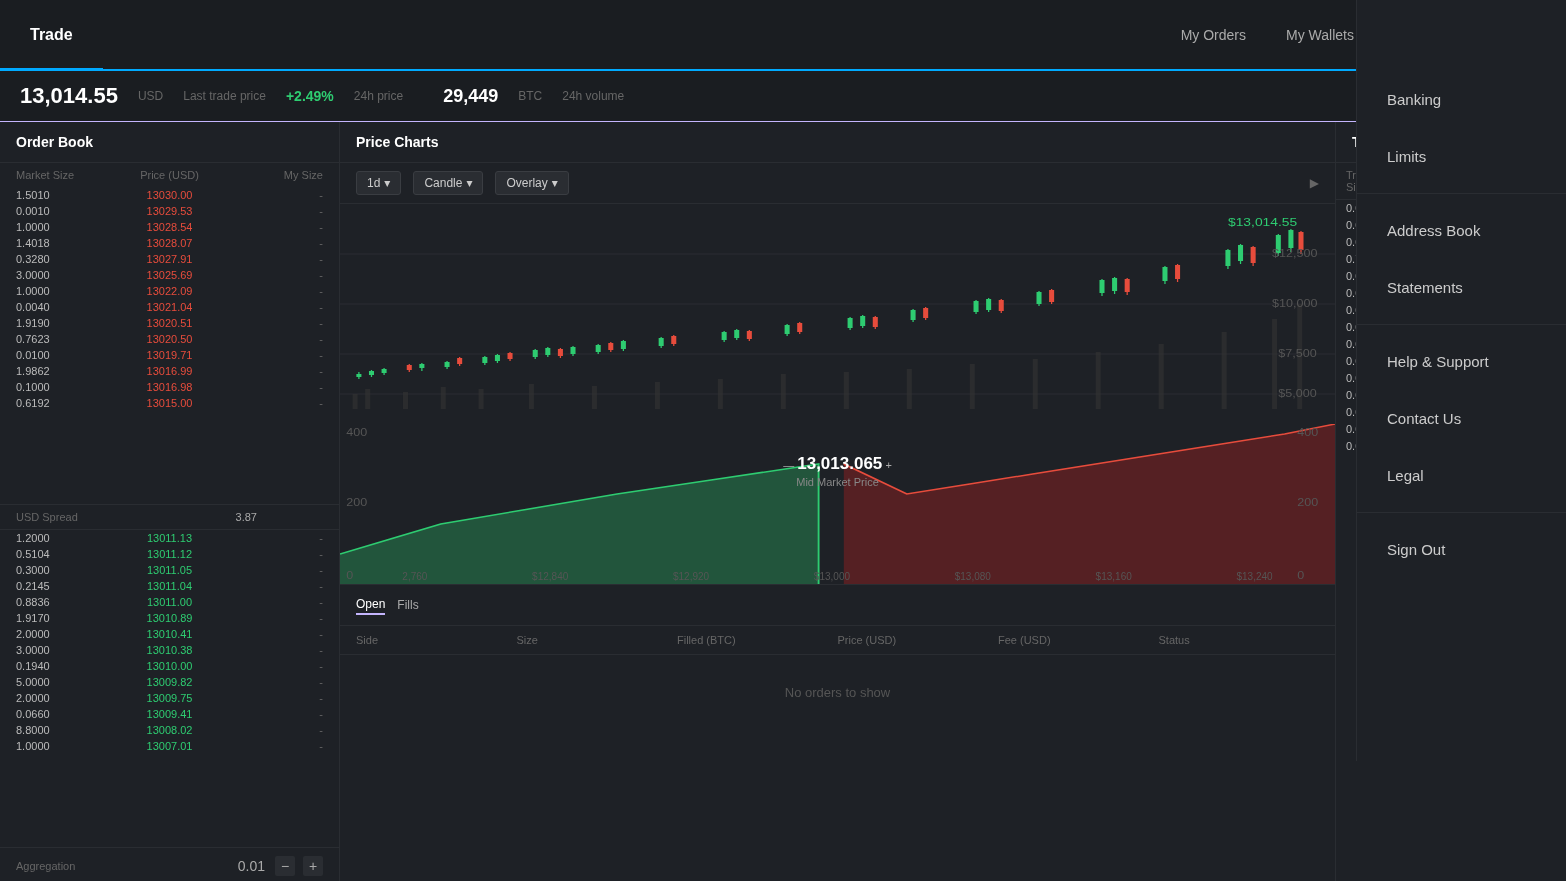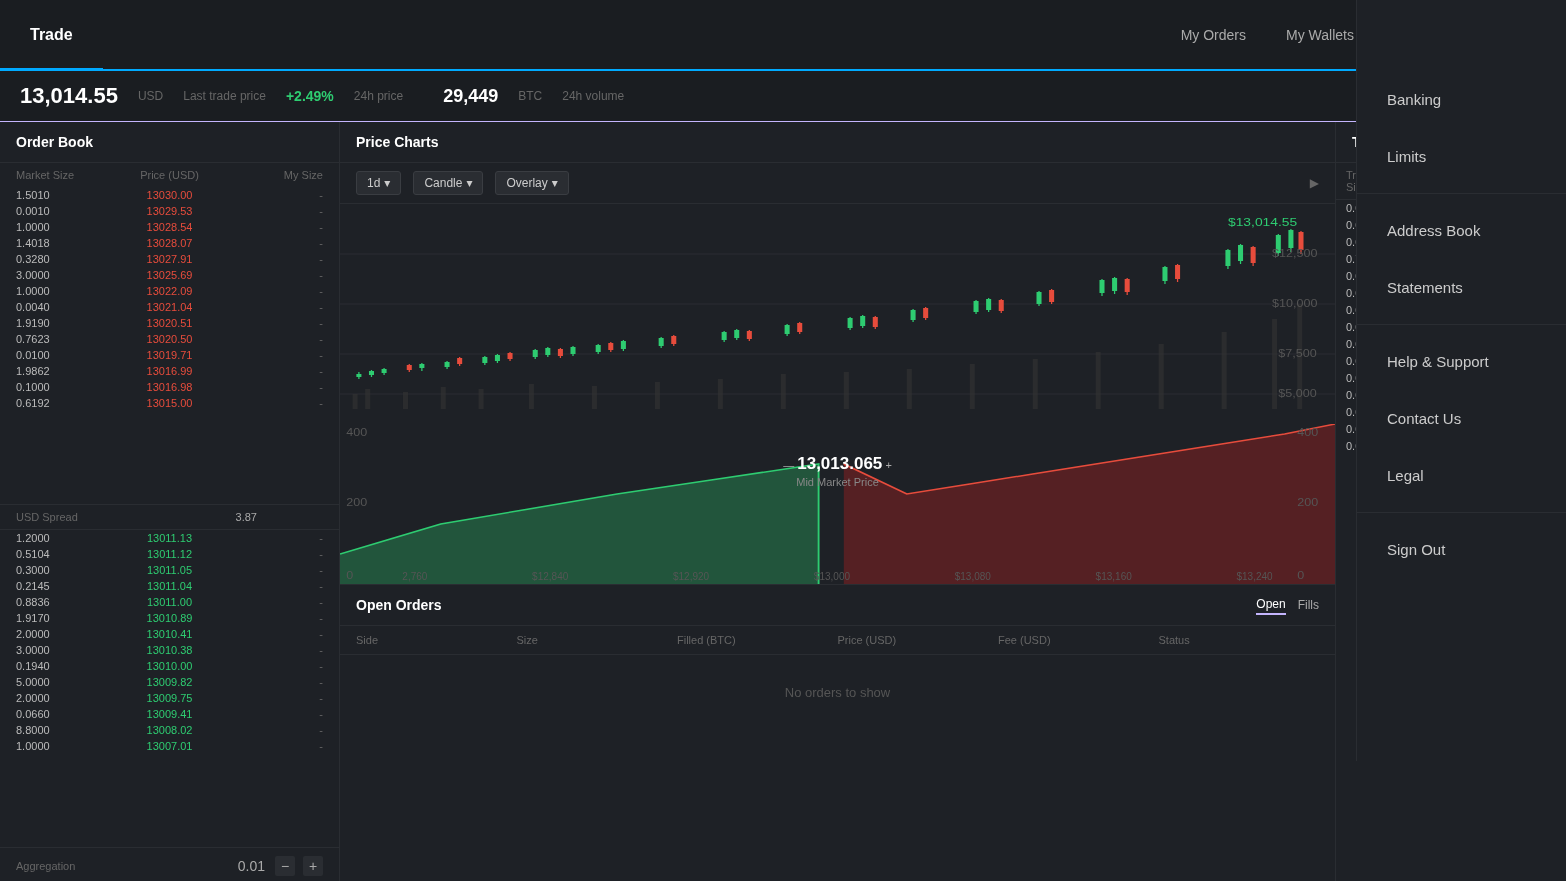--- a/index.html
+++ b/index.html
@@ -472,21 +472,20 @@
         <span>$12,920</span>
         <span>$13,000</span>
         <span>$13,080</span>
         <span>$13,160</span>
         <span>$13,240</span>
       </div>
     </div>
 
     <div class="open-orders">
       <div class="open-orders-header">
-        <span class="open-orders-title">Open Orders</span>
         <div class="open-orders-tabs">
           <button class="tab-btn active">Open</button>
           <button class="tab-btn">Fills</button>
         </div>
       </div>
       <div class="open-orders-cols">
         <div>Side</div>
         <div>Size</div>
         <div>Filled (BTC)</div>
         <div>Price (USD)</div>

